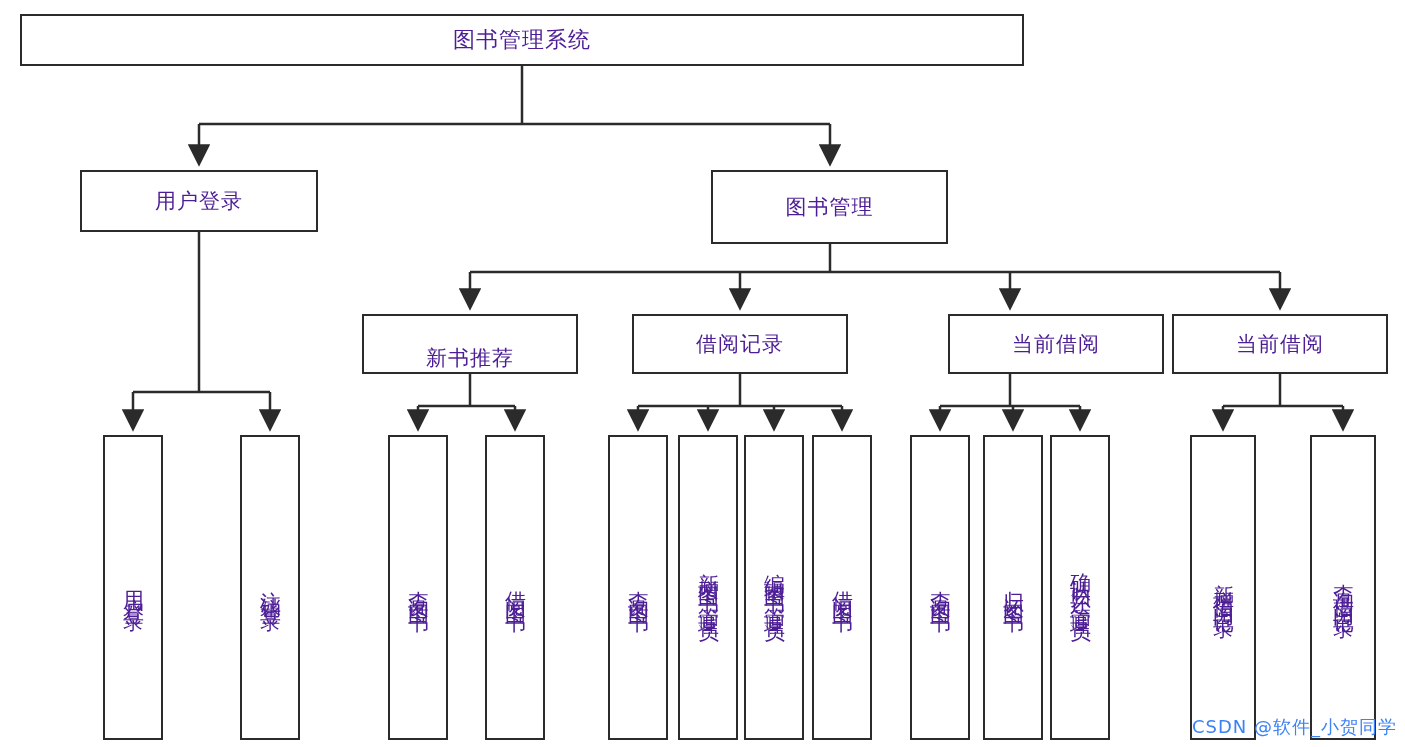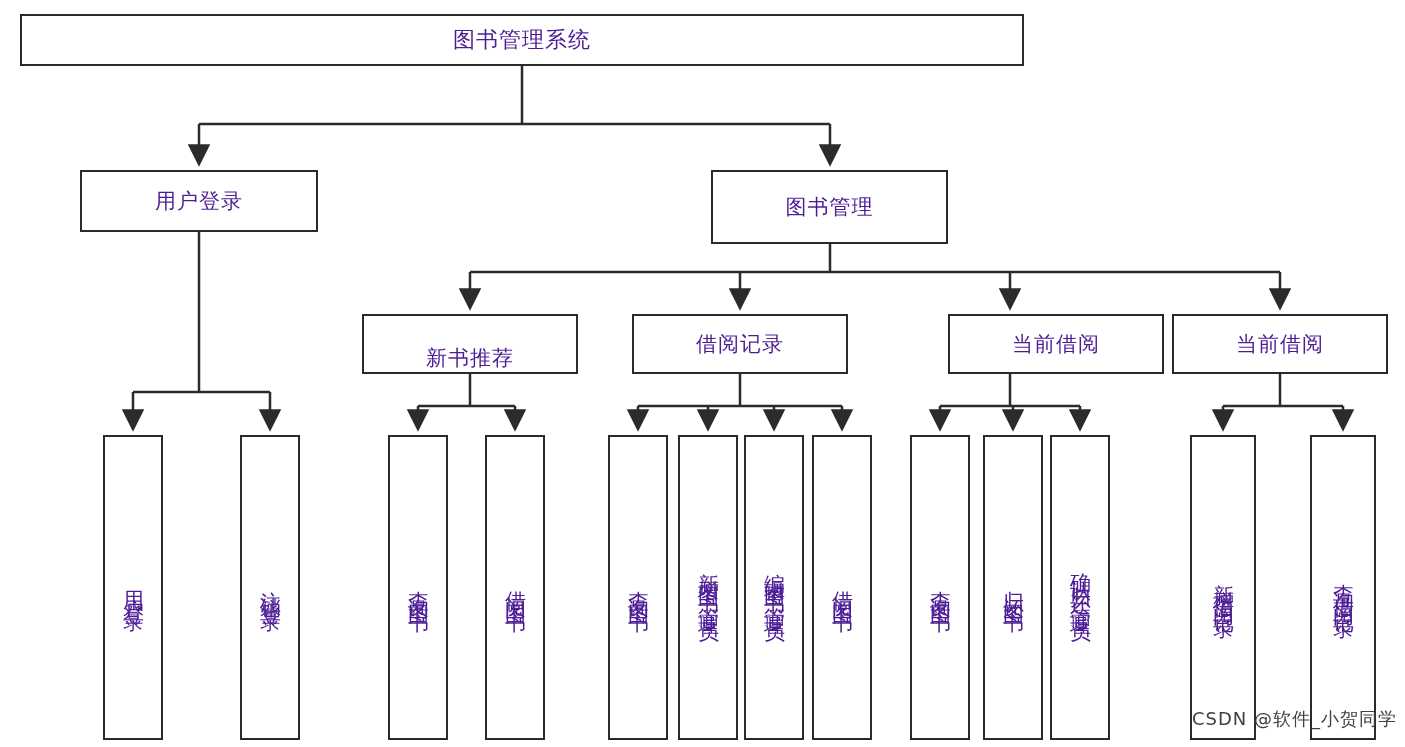--- a/index.html
+++ b/index.html
@@ -56,23 +56,23 @@
     white-space: nowrap;
     line-height: 1;
   }
   .node .lbl {
     display: block;
     white-space: nowrap;
   }
   .watermark {
     position: absolute;
     right: 8px;
-    bottom: 16px;
+    bottom: 8px;
     font-size: 18px;
-    color: #404040;
+    color: #3b82f6;
     letter-spacing: 1px;
     user-select: none;
   }
 </style>
 </head>
 <body>
 
 <div id="canvas">
 
   <svg class="edges" viewBox="0 0 1405 747" xmlns="http://www.w3.org/2000/svg">

